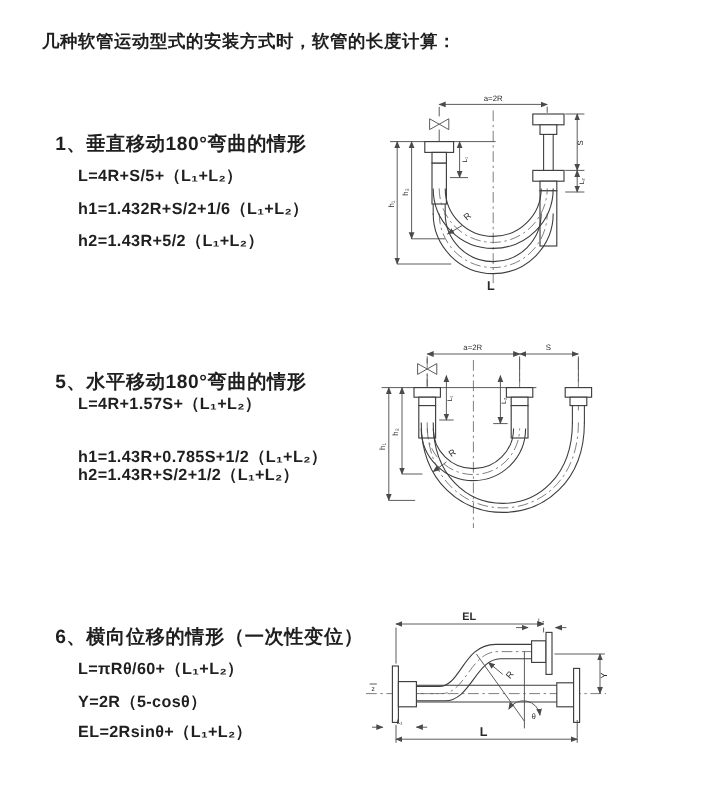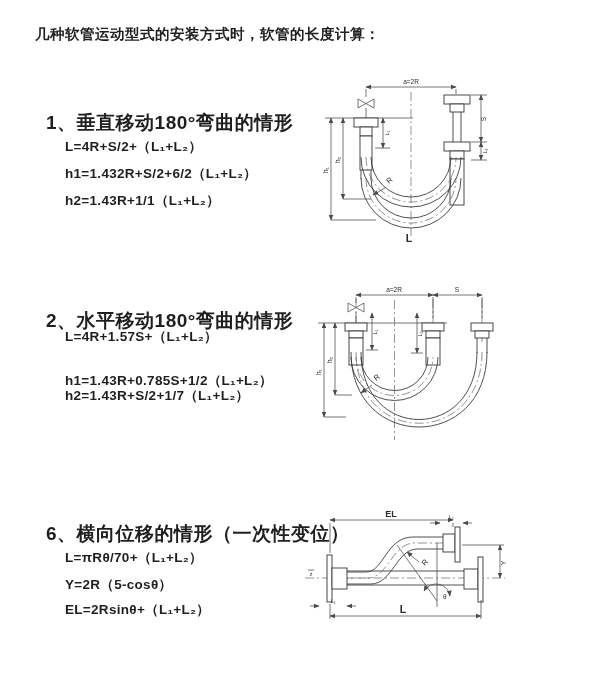--- a/index.html
+++ b/index.html
@@ -8,21 +8,21 @@
     font-family:"Liberation Sans","DejaVu Sans",sans-serif;color:#1f1f1f;
     overflow:hidden;
   }
   .abs{position:absolute;}
   .doc-title{
     left:35px;top:25px;font-size:14.5px;font-weight:700;letter-spacing:.5px;
     white-space:nowrap;
     text-align:center;
   }
   .sec-heading{
-    left:46px;font-size:19px;font-weight:700;letter-spacing:.5px;white-space:nowrap;
+    left:46px;font-size:16px;font-weight:700;letter-spacing:.5px;white-space:nowrap;
   }
   .formula{
     left:65px;font-size:13.5px;font-weight:600;letter-spacing:.3px;white-space:nowrap;
   }
   #h1s{top:110px}
   #f10{top:138px}#f11{top:165px}#f12{top:192px}
   #h2s{top:308px}
   #f20{top:328px}#f21{top:372px}#f22{top:387px}
   #h3s{top:521px}
   #f30{top:549px}#f31{top:576px}#f32{top:601px}
@@ -40,31 +40,31 @@
   .t75{font-size:7.5px;}
   .t9{font-size:9px;font-weight:600;}
   .t10{font-size:10.5px;font-weight:600;}
 </style>
 </head>
 <body>
 
 <div class="abs doc-title">几种软管运动型式的安装方式时，软管的长度计算：</div>
 
 <div class="abs sec-heading" id="h1s">1、垂直移动180°弯曲的情形</div>
-<div class="abs formula" id="f10">L=4R+S/2+（L₁+L₂）</div>
-<div class="abs formula" id="f11">h1=1.432R+S/2+6/2（L₁+L₂）</div>
-<div class="abs formula" id="f12">h2=1.43R+1/1（L₁+L₂）</div>
-
-<div class="abs sec-heading" id="h2s">2、水平移动180°弯曲的情形</div>
+<div class="abs formula" id="f10">L=4R+S/5+（L₁+L₂）</div>
+<div class="abs formula" id="f11">h1=1.432R+S/2+1/6（L₁+L₂）</div>
+<div class="abs formula" id="f12">h2=1.43R+5/2（L₁+L₂）</div>
+
+<div class="abs sec-heading" id="h2s">5、水平移动180°弯曲的情形</div>
 <div class="abs formula" id="f20">L=4R+1.57S+（L₁+L₂）</div>
 <div class="abs formula" id="f21">h1=1.43R+0.785S+1/2（L₁+L₂）</div>
-<div class="abs formula" id="f22">h2=1.43R+S/2+1/7（L₁+L₂）</div>
+<div class="abs formula" id="f22">h2=1.43R+S/2+1/2（L₁+L₂）</div>
 
 <div class="abs sec-heading" id="h3s">6、横向位移的情形（一次性变位）</div>
-<div class="abs formula" id="f30">L=πRθ/70+（L₁+L₂）</div>
+<div class="abs formula" id="f30">L=πRθ/60+（L₁+L₂）</div>
 <div class="abs formula" id="f31">Y=2R（5-cosθ）</div>
 <div class="abs formula" id="f32">EL=2Rsinθ+（L₁+L₂）</div>
 
 <svg id="d1" class="diag" width="200" height="180" viewBox="300 78 200 180">
   <defs>
     <marker id="arr1" viewBox="0 0 10 10" refX="9" refY="5" markerWidth="8" markerHeight="8" orient="auto-start-reverse">
       <path d="M0,1 L10,5 L0,9 z" fill="#4a4a4a"></path>
     </marker>
     <pattern id="braid1" width="4" height="4" patternUnits="userSpaceOnUse">
       <path d="M0,4 L4,0 M0,0 L4,4" stroke="#7a7a7a" stroke-width="0.5"></path>

